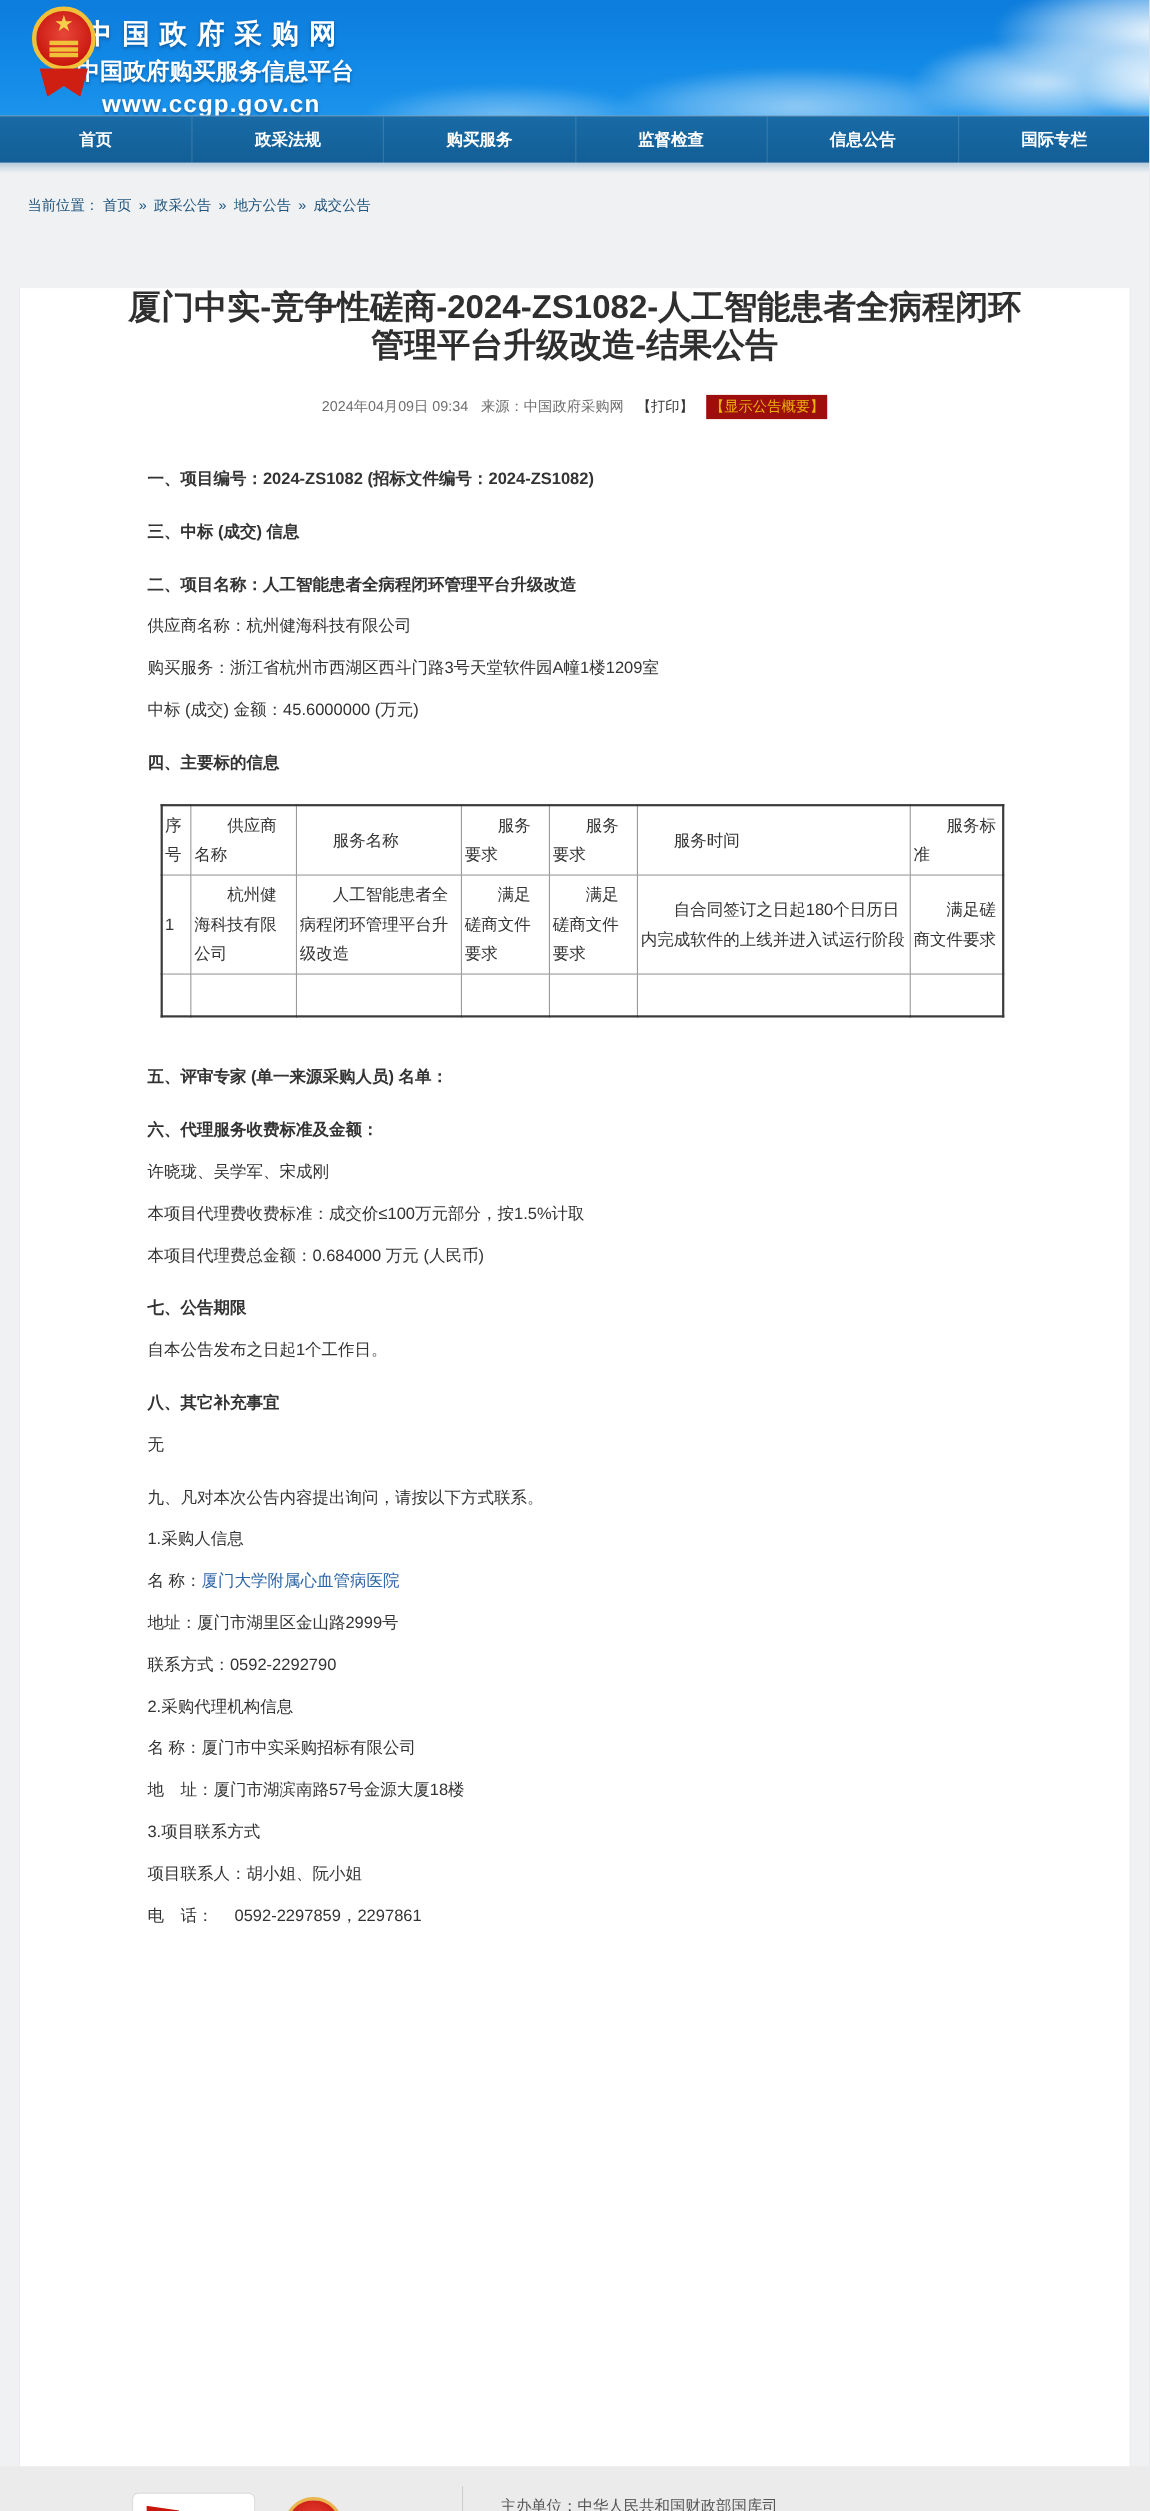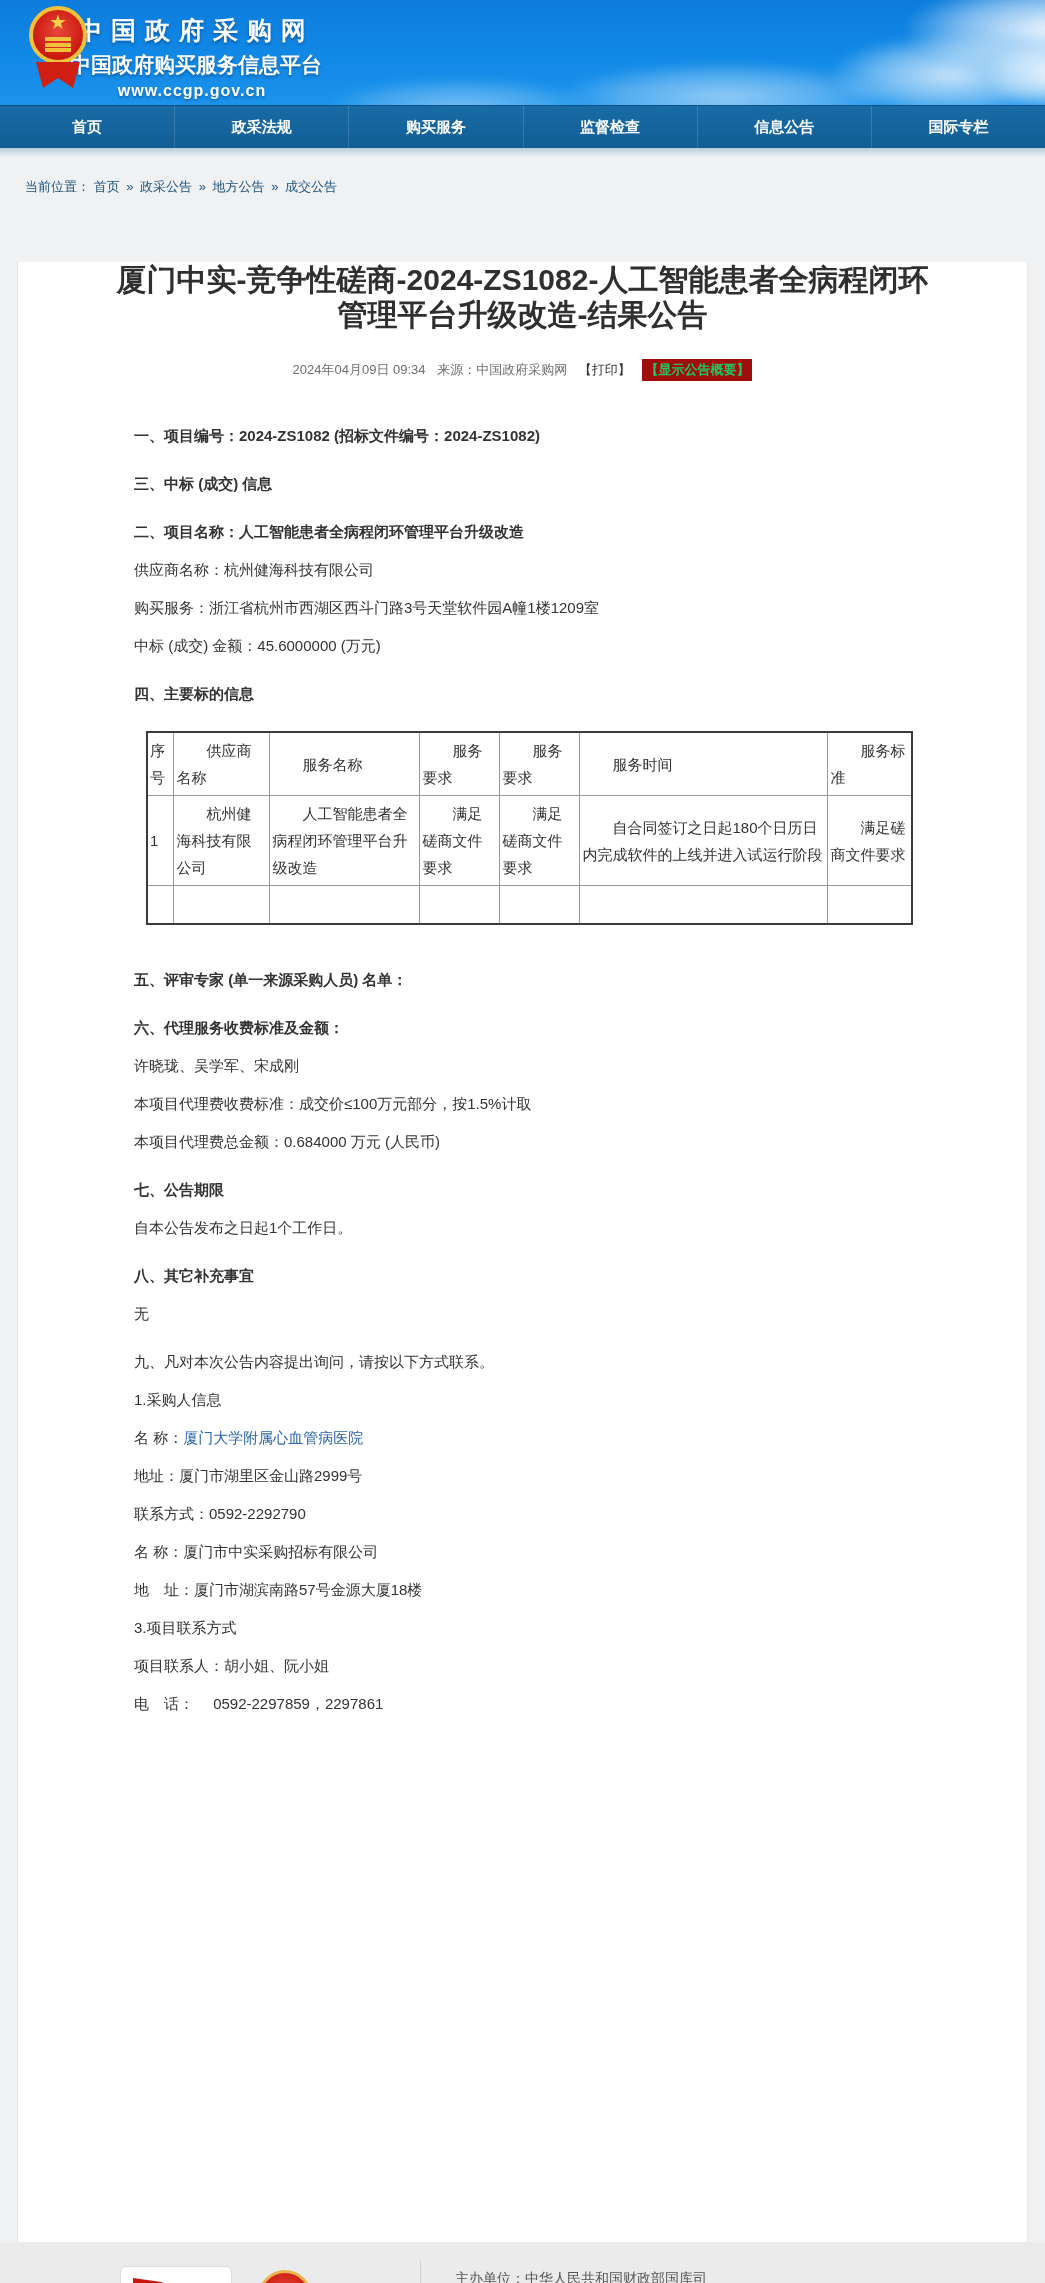--- a/index.html
+++ b/index.html
@@ -20,40 +20,40 @@
   .emblem-circle { position:absolute; left:3px; top:0; width:58px; height:58px; border-radius:50%;
      background:radial-gradient(circle at 50% 42%, #e8463a 0%, #c8170d 75%); border:4px solid #f2c13a; }
   .emblem-star-big { position:absolute; left:0; top:2px; width:100%; text-align:center; color:#f7d04b; font-size:20px; line-height:20px; }
   .emblem-gate { position:absolute; left:12px; top:27px; width:26px; height:4px; background:#f2c13a; box-shadow:0 6px 0 #f2c13a, 0 11px 0 #f2c13a; }
   .emblem-ribbon { position:absolute; left:10px; top:56px; width:44px; height:26px; background:#cf1e12;
      clip-path:polygon(0 0,100% 0,84% 100%,50% 62%,16% 100%); border-bottom:0; }
   .header-text { position:absolute; left:70px; top:14px; width:244px; color:#fff; text-align:center; z-index:2;
      text-shadow:0 2px 3px rgba(0,40,90,.45); }
   .header-title { font-size:25px; font-weight:bold; letter-spacing:1px; white-space:nowrap; }
   .header-subtitle { font-size:21px; font-weight:bold; margin-top:4px; white-space:nowrap; }
-  .header-url { font-size:16px; font-weight:bold; margin-top:3px; letter-spacing:1px; }
+  .header-url { font-size:22px; font-weight:bold; margin-top:3px; letter-spacing:1px; }
 
   
   .main-nav { display:grid; grid-template-columns:repeat(6,1fr); height:43px; background:linear-gradient(180deg,#186ba6 0%,#135e96 100%); border-top:1px solid #0d5185; }
   .nav-item { display:flex; align-items:center; justify-content:center; color:#fff; font-size:15px; font-weight:bold; cursor:pointer; }
   .nav-item + .nav-item { border-left:1px solid rgba(255,255,255,.14); }
   .nav-fade { height:10px; background:linear-gradient(180deg,#b7cbdc 0%,#eef0f2 90%); }
 
   
   .breadcrumb-bar { padding:20px 0 14px 25px; font-size:13px; color:#21557e; }
   .bc-link { color:#21557e; text-decoration:none; cursor:pointer; }
   .bc-sep { color:#21557e; margin:0 3px; }
 
   
   .card { margin:0 17px; background:#fff; border:1px solid #e6e7e9; border-top:none; min-height:2032px; }
   .announce-title { margin:52px 95px 0; text-align:center; font-size:30px; line-height:35px; font-weight:bold; color:#2f2f2f; }
   .meta { margin-top:27px; text-align:center; font-size:13px; color:#6e6e6e; }
   .meta > span { margin:0 4px; }
   .print-link { color:#333; cursor:pointer; }
-  .summary-btn { display:inline-block; background:#9e0e0d; color:#22c55e; font-weight:bold; padding:2px 3px; cursor:pointer; }
+  .summary-btn { display:inline-block; background:#9e0e0d; color:#eab308; font-weight:normal; padding:2px 3px; cursor:pointer; }
 
   .announce-body { margin:0 60px 0 116px; color:#333; }
   .para { font-size:15px; line-height:22px; margin:16px 0; }
   .para.heading { font-weight:bold; margin:26px 0 16px; }
   .para:first-child { margin-top:44px; }
   .text-link { color:#2d66a8; cursor:pointer; }
 
   
   .bid-table { border-collapse:collapse; width:765px; margin:26px 0 28px 12px; border:2px solid #3a3a3a; table-layout:fixed; }
   .bid-table th, .bid-table td { border:1px solid #999; font-weight:normal; font-size:15px; line-height:27px; color:#333;
@@ -185,20 +185,21 @@
           <p class="para"><span>本项目代理费总金额：0.684000 万元 (人民币)</span></p>
           <p class="para heading"><span style="font-weight: bold;">七、公告期限</span></p>
           <p class="para"><span>自本公告发布之日起1个工作日。</span></p>
           <p class="para heading"><span style="font-weight: bold;">八、其它补充事宜</span></p>
           <p class="para"><span>无</span></p>
           <p class="para heading"><span style="font-weight: normal;">九、凡对本次公告内容提出询问，请按以下方式联系。</span></p>
           <p class="para"><span>1.采购人信息</span></p>
           <p class="para"><span>名 称：</span><span class="text-link">厦门大学附属心血管病医院</span></p>
           <p class="para"><span>地址：厦门市湖里区金山路2999号</span></p>
           <p class="para"><span>联系方式：0592-2292790</span></p>
+          <p class="para"><span>2.采购代理机构信息</span></p>
           <p class="para"><span>名 称：厦门市中实采购招标有限公司</span></p>
           <p class="para"><span>地　址：厦门市湖滨南路57号金源大厦18楼</span></p>
           <p class="para"><span>3.项目联系方式</span></p>
           <p class="para"><span>项目联系人：胡小姐、阮小姐</span></p>
           <p class="para"><span>电　话：　  0592-2297859，2297861</span></p>
         </div>
     </div>
   </div>
 
   <div class="site-footer">

